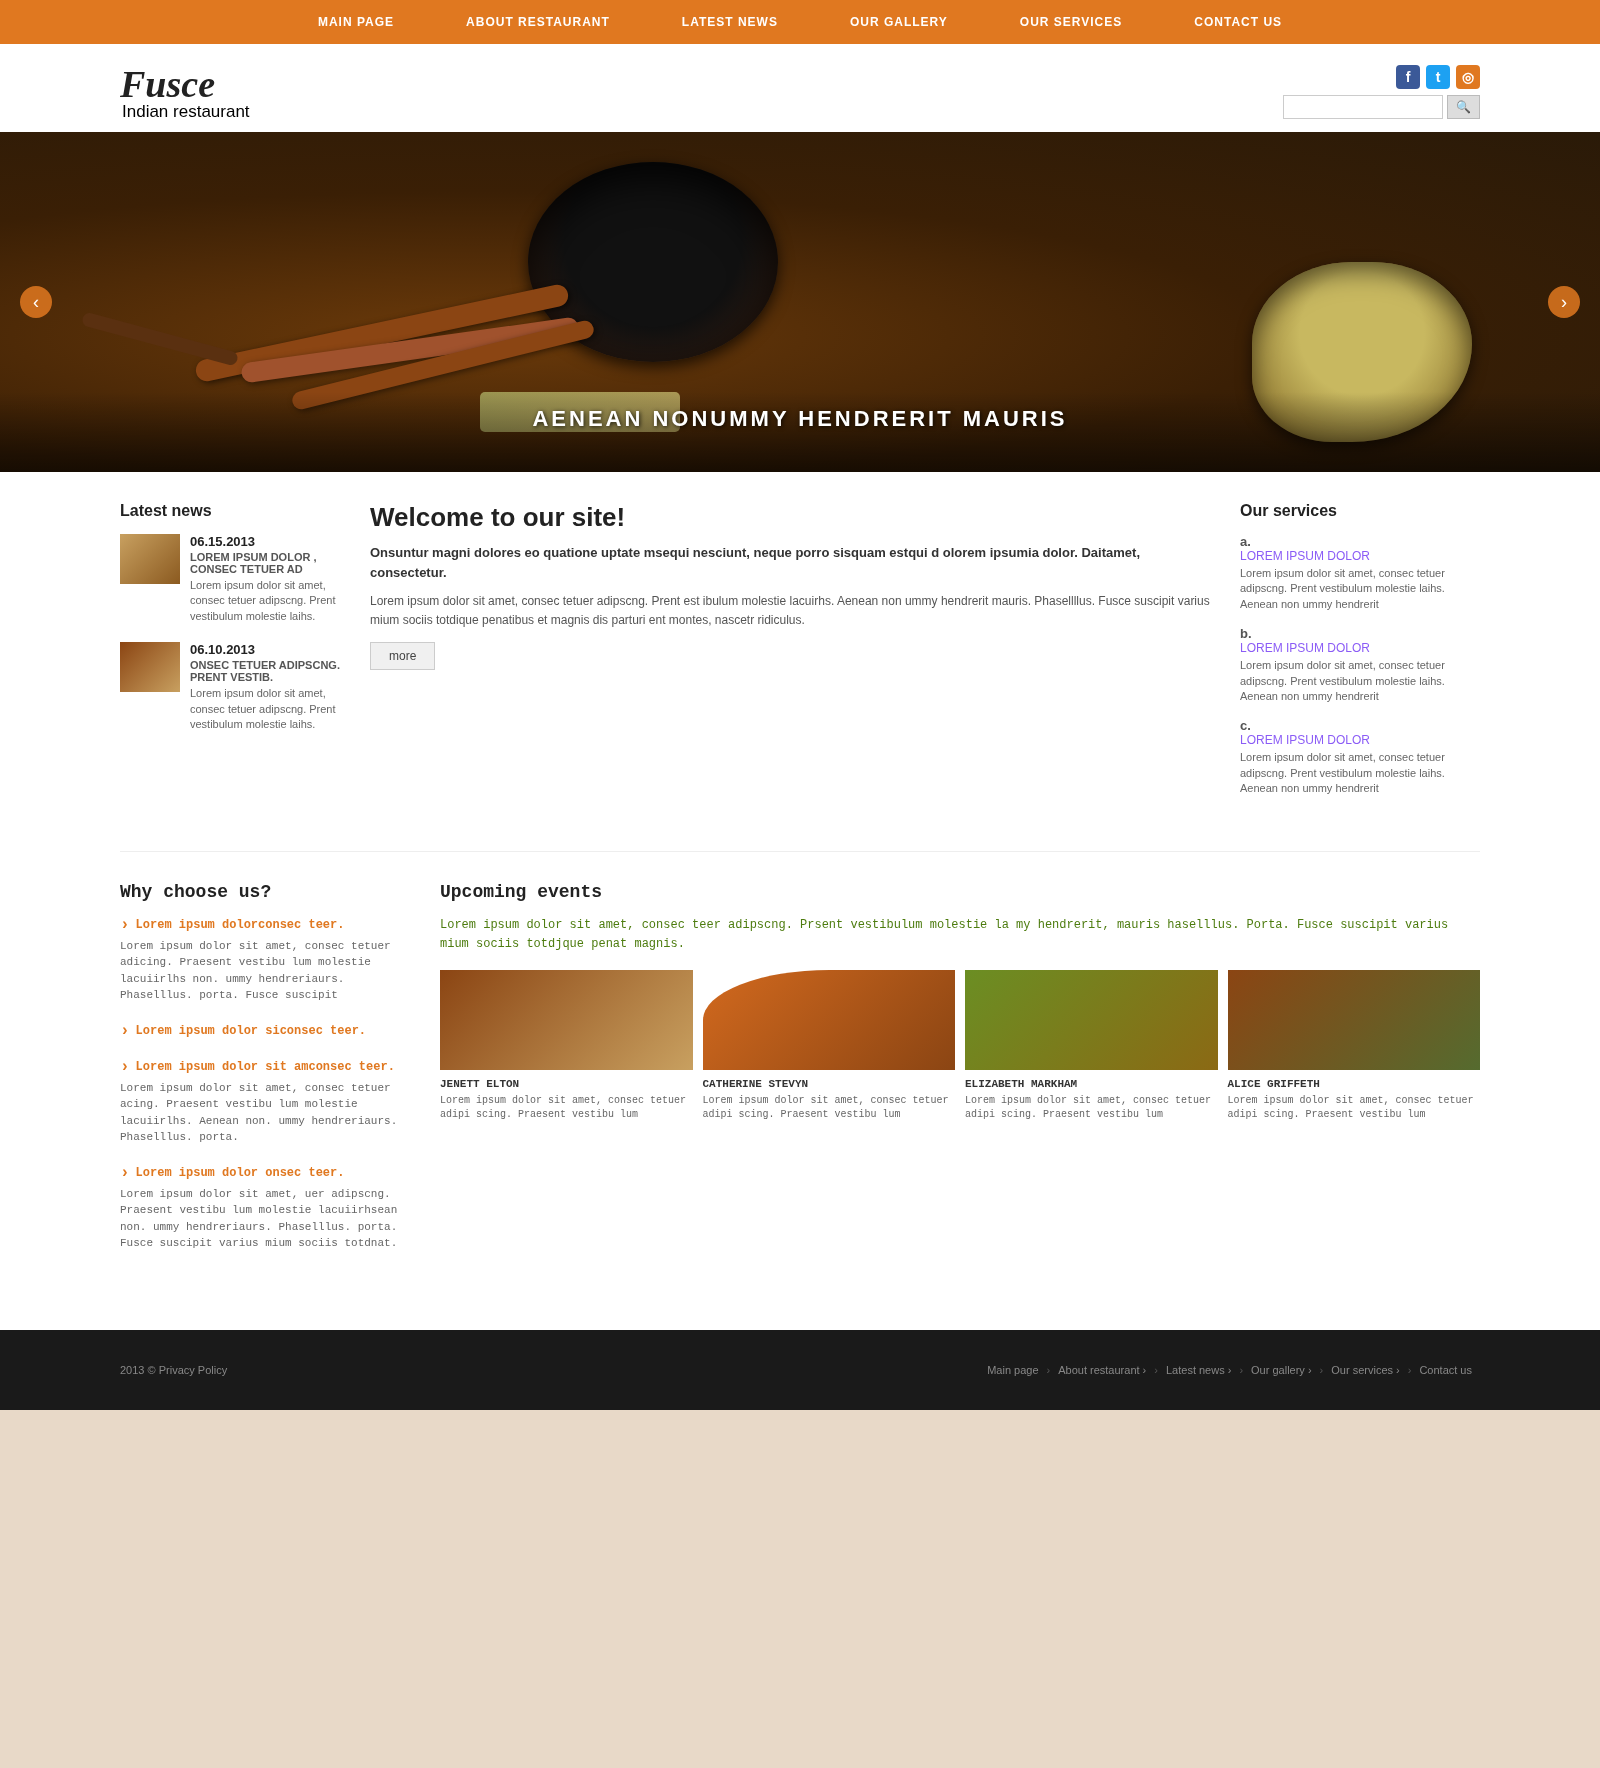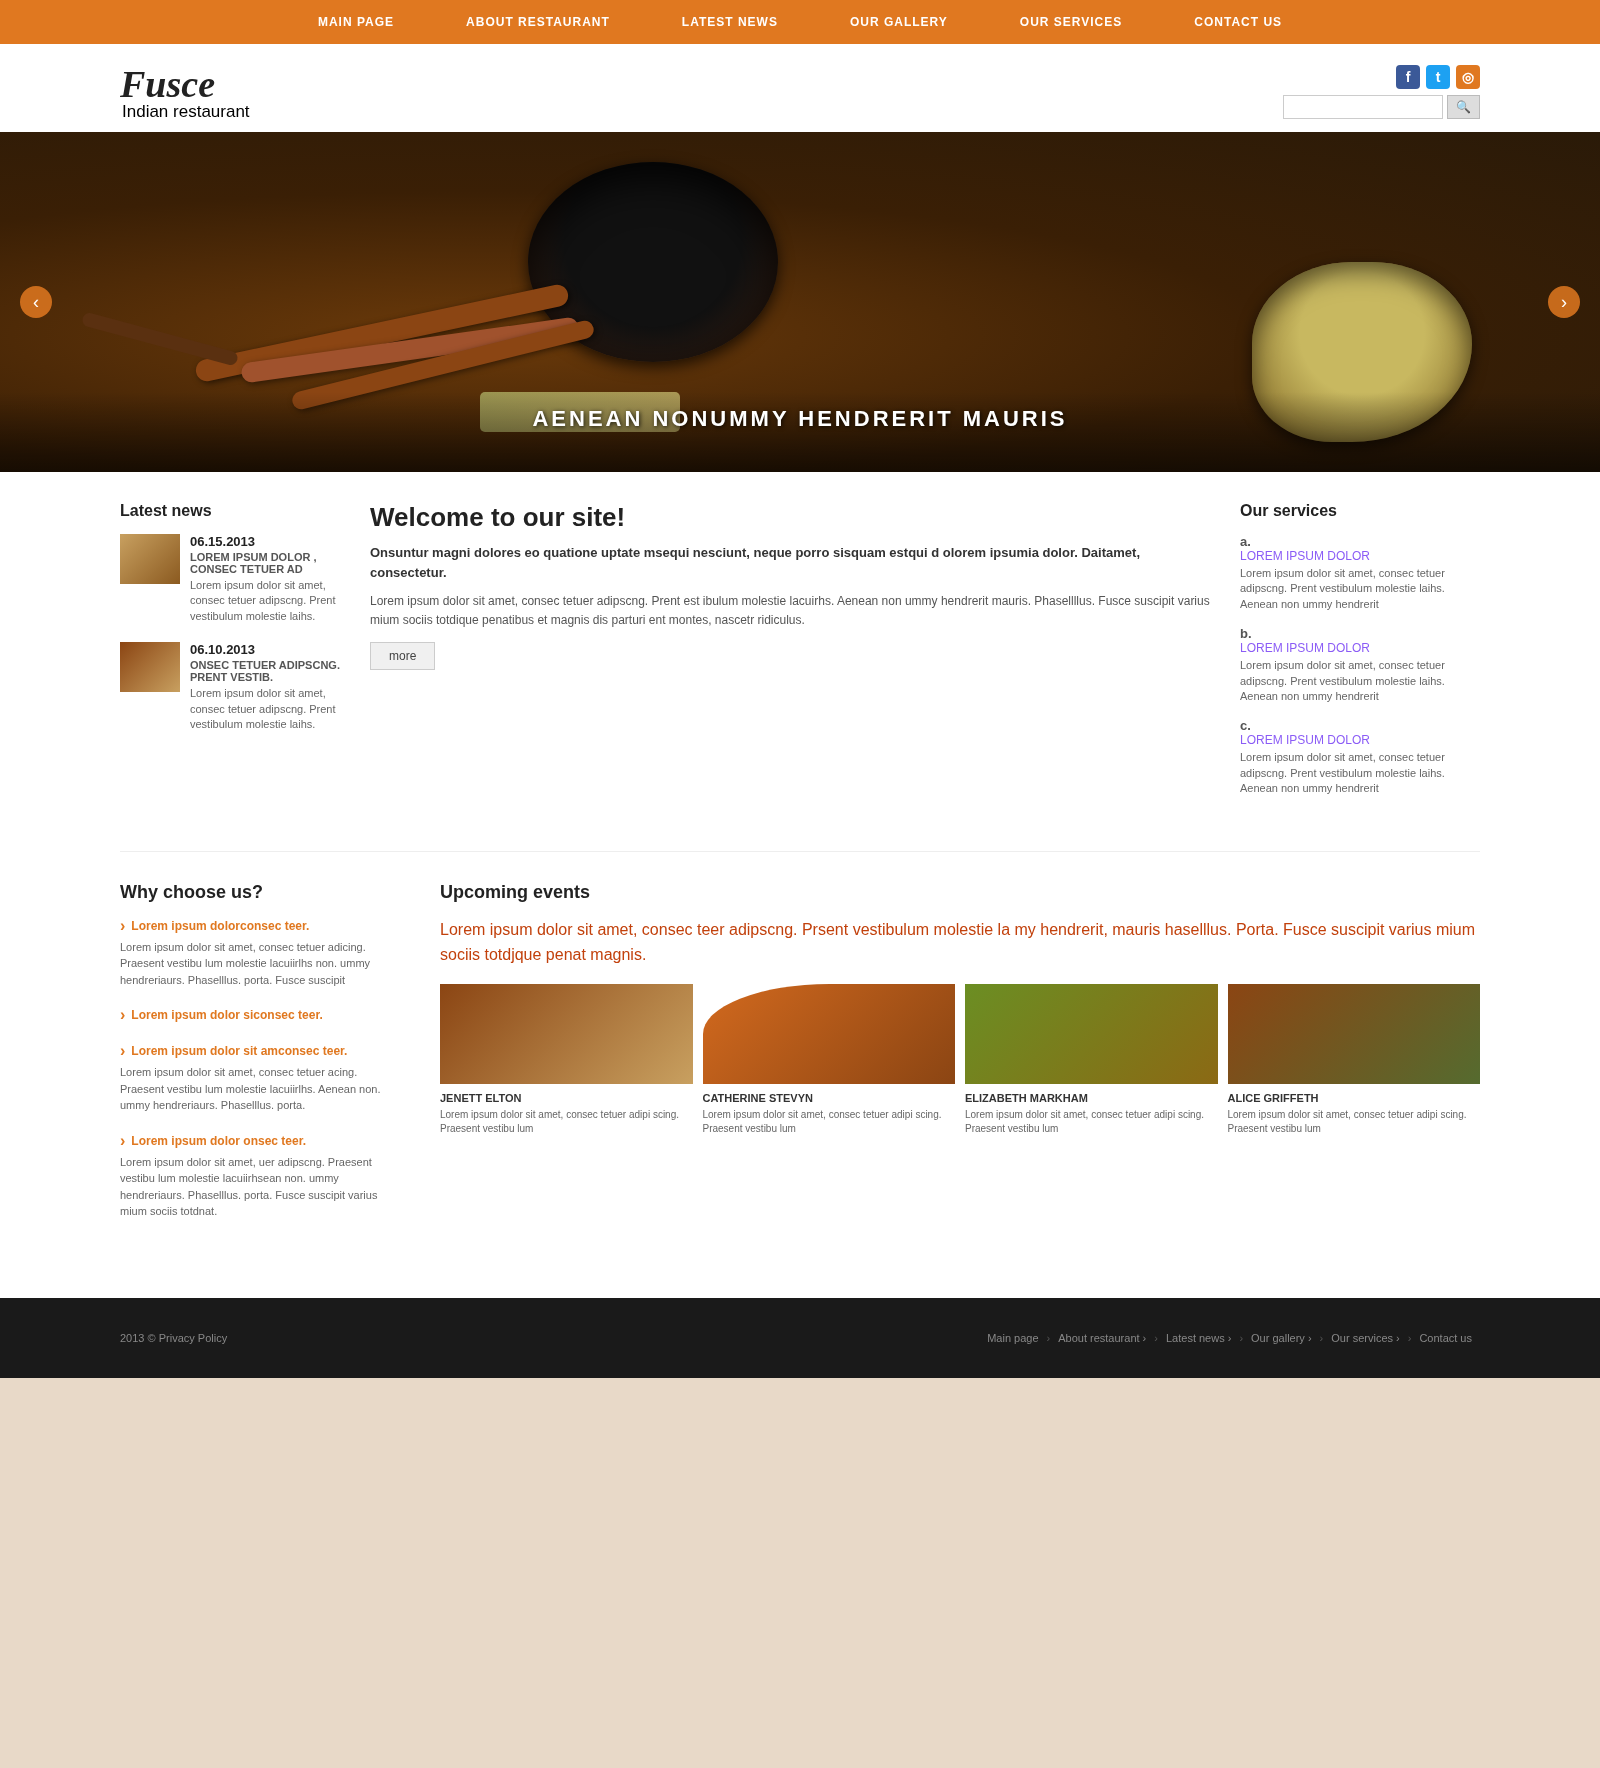--- a/index.html
+++ b/index.html
@@ -62,34 +62,34 @@
     .welcome-body { font-size: 12px; color: #555; line-height: 1.6; margin-bottom: 12px; }
     .more-btn { display: inline-block; padding: 6px 18px; background: #f0f0f0; border: 1px solid #ccc; font-size: 12px; color: #444; cursor: pointer; text-decoration: none; }
 
     
     .service-item { margin-bottom: 14px; }
     .service-letter { font-size: 13px; font-weight: bold; color: #555; margin-right: 6px; }
     .service-link { color: #8b5cf6; font-size: 12px; font-weight: normal; text-decoration: none; display: block; margin-bottom: 3px; }
     .service-text { font-size: 11px; color: #666; line-height: 1.4; }
 
     
-    .two-cols { display: flex; gap: 40px; margin-bottom: 30px; }
+    .two-cols { display: flex; gap: 40px; margin-bottom: 30px; font-family: Liberation Mono, monospace; }
     .col-why { flex: 0 0 280px; }
     .col-events { flex: 1; }
 
     .section-title-med { font-size: 18px; font-weight: bold; color: #222; margin-bottom: 14px; }
 
     
     .why-item { margin-bottom: 18px; }
     .why-link { color: #e07820; font-size: 12px; font-weight: bold; text-decoration: none; display: flex; align-items: center; gap: 6px; margin-bottom: 4px; }
     .why-link::before { content: '›'; font-size: 16px; }
     .why-text { font-size: 11px; color: #666; line-height: 1.5; }
 
     
-    .events-lead { font-size: 16px; color: #c2410c; line-height: 1.6; margin-bottom: 16px; }
+    .events-lead { font-size: 12px; color: #4d7c0f; line-height: 1.6; margin-bottom: 16px; }
     .events-grid { display: flex; gap: 10px; }
     .event-card { flex: 1; }
     .event-img { width: 100%; height: 100px; margin-bottom: 8px; }
     .event-img-1 { background: linear-gradient(135deg, #8b4513 0%, #c8a060 100%); }
     .event-img-2 { background: linear-gradient(135deg, #d2691e 0%, #8b4513 100%); border-radius: 50% 0 0 0; }
     .event-img-3 { background: linear-gradient(135deg, #6b8e23 0%, #8b6914 100%); }
     .event-img-4 { background: linear-gradient(135deg, #8b4513 0%, #556b2f 100%); }
     .event-name { font-size: 11px; font-weight: bold; color: #333; text-transform: uppercase; margin-bottom: 4px; }
     .event-text { font-size: 10px; color: #666; line-height: 1.4; }
 

